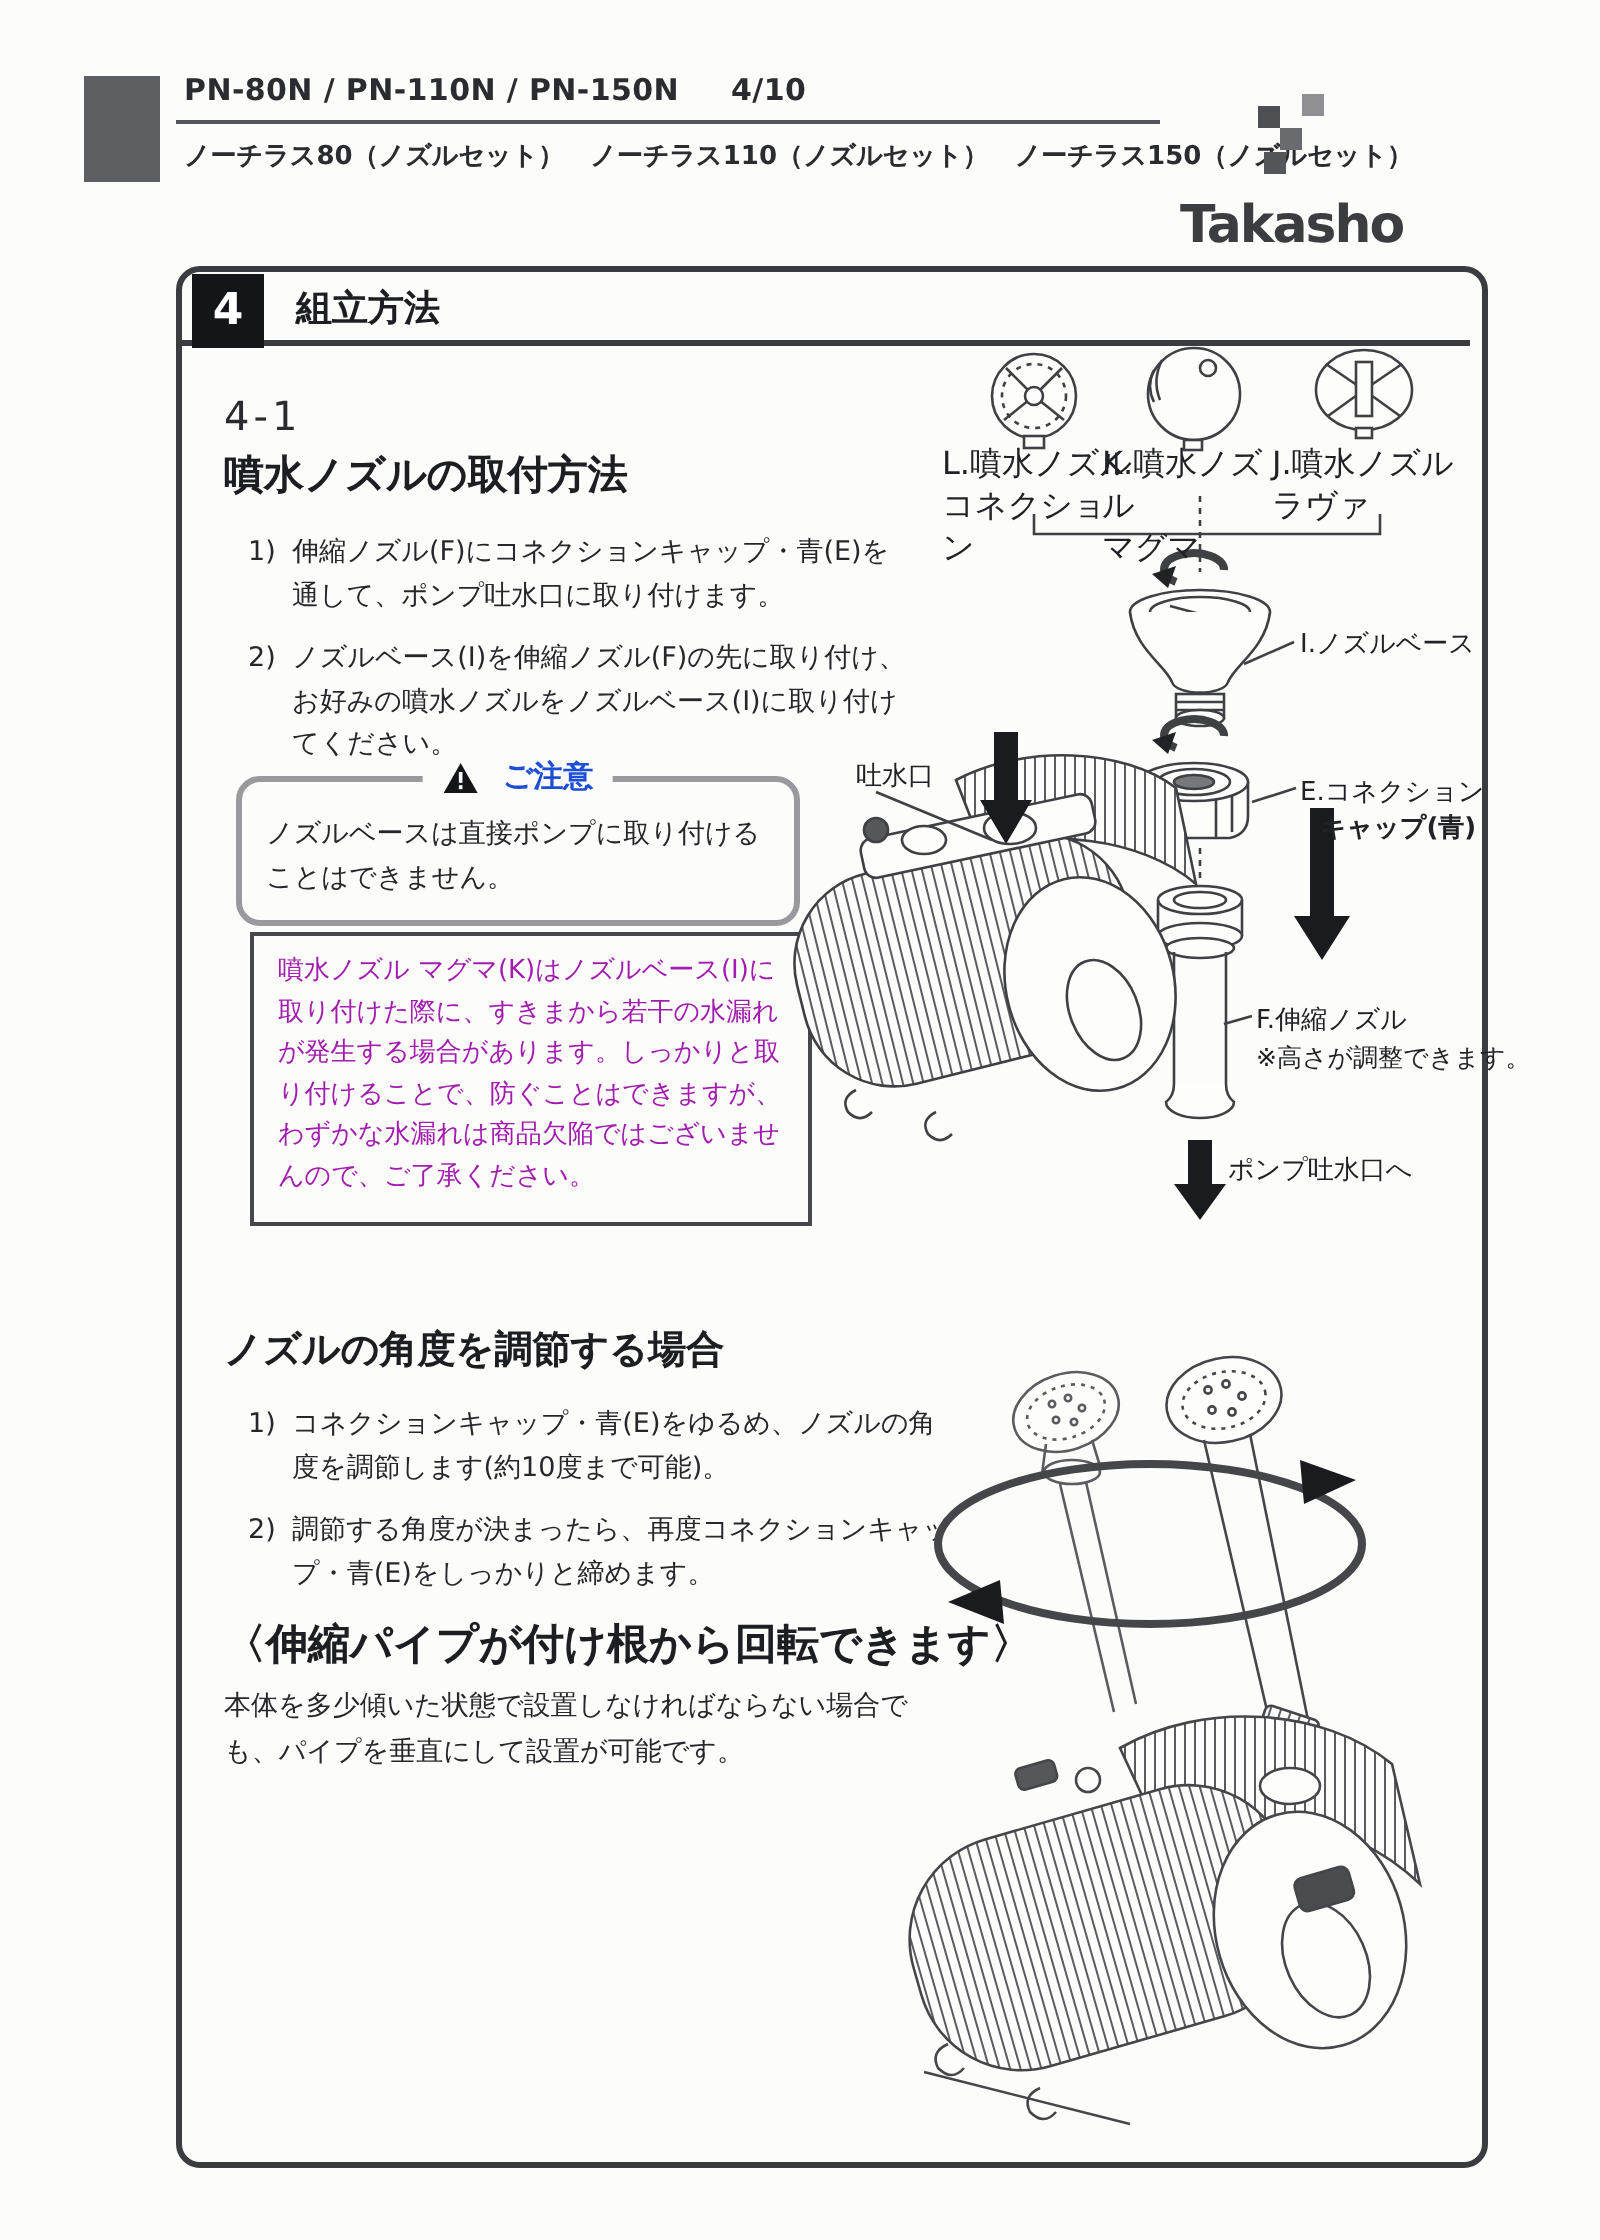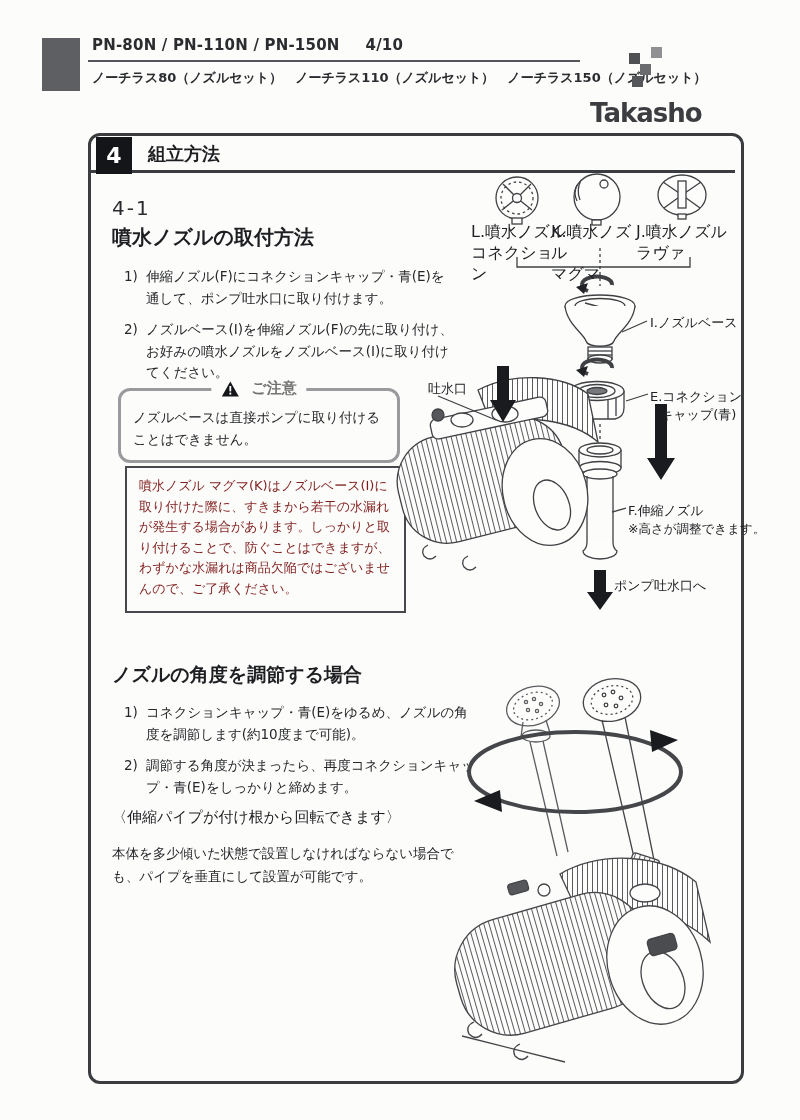--- a/index.html
+++ b/index.html
@@ -25,36 +25,36 @@
   
   .sub-num{left:112px;top:196px;font-size:20px;color:#2a2b2f;letter-spacing:2px;}
   .attach-title{left:112px;top:224px;font-size:20px;font-weight:800;color:#1d1e22;}
   .steps{display:flex;flex-direction:column;gap:9px;}
   .steps-1{left:124px;top:266px;width:334px;}
   .steps-2{left:124px;top:702px;width:354px;}
   .step{display:flex;font-size:13.5px;line-height:1.62;color:#26272b;}
   .step .no{flex:0 0 22px;}
   .step .tx{flex:1;}
   .caution-box{left:118px;top:388px;width:252px;border:3px solid #9a9a9e;border-radius:12px;padding:16px 12px 10px;background:transparent;}
-  .caution-title{position:absolute;top:-12px;left:50%;transform:translateX(-50%);background:#fcfcfa;padding:0 10px;font-size:15px;font-weight:800;display:flex;align-items:center;gap:12px;white-space:nowrap;color:#737373;}
+  .caution-title{position:absolute;top:-12px;left:50%;transform:translateX(-50%);background:#fcfcfa;padding:0 10px;font-size:15px;font-weight:800;display:flex;align-items:center;gap:12px;white-space:nowrap;color:#1d4ed8;}
   .caution-text{font-size:13.5px;line-height:1.6;color:#26272b;}
   .note-box{left:125px;top:466px;width:253px;border:2px solid #47484c;padding:8px 12px 12px;background:transparent;}
   .note-title{text-align:center;font-size:16.5px;font-weight:800;color:#141519;margin-bottom:5px;}
-  .note-text{font-size:13px;line-height:1.58;color:#7f1d1d;}
+  .note-text{font-size:13px;line-height:1.58;color:#a21caf;}
   .angle-title{left:112px;top:662px;font-size:19px;font-weight:800;color:#1d1e22;}
-  .rotate-heading{left:112px;top:808px;font-size:15px;font-weight:400;color:#1d1e22;}
+  .rotate-heading{left:112px;top:808px;font-size:21px;font-weight:700;color:#1d1e22;}
   .rotate-text{left:112px;top:842px;width:368px;font-size:13.5px;line-height:1.72;color:#26272b;}
   
   .dlabel{font-size:13px;color:#212226;line-height:1.35;}
   .nozzle-label{width:96px;text-align:left;font-size:16px;line-height:1.3;color:#212226;}
   .nozzle-label span{display:block;}
   .lbl-outlet{left:428px;top:380px;}
   .lbl-base{left:650px;top:314px;}
   .lbl-cap{left:650px;top:388px;}
-  .lbl-cap .l2{display:block;padding-left:10px;}
+  .lbl-cap .l2{display:block;padding-left:10px;font-weight:bold;}
   .lbl-pipe{left:628px;top:502px;}
   .lbl-pipe-note{left:628px;top:521px;font-size:12.5px;}
   .lbl-tooutlet{left:614px;top:577px;}
   svg{display:block;}
 </style>
 </head>
 <body>
 
 <div class="abs side-tab"></div>
 <div class="abs hdr-models">

